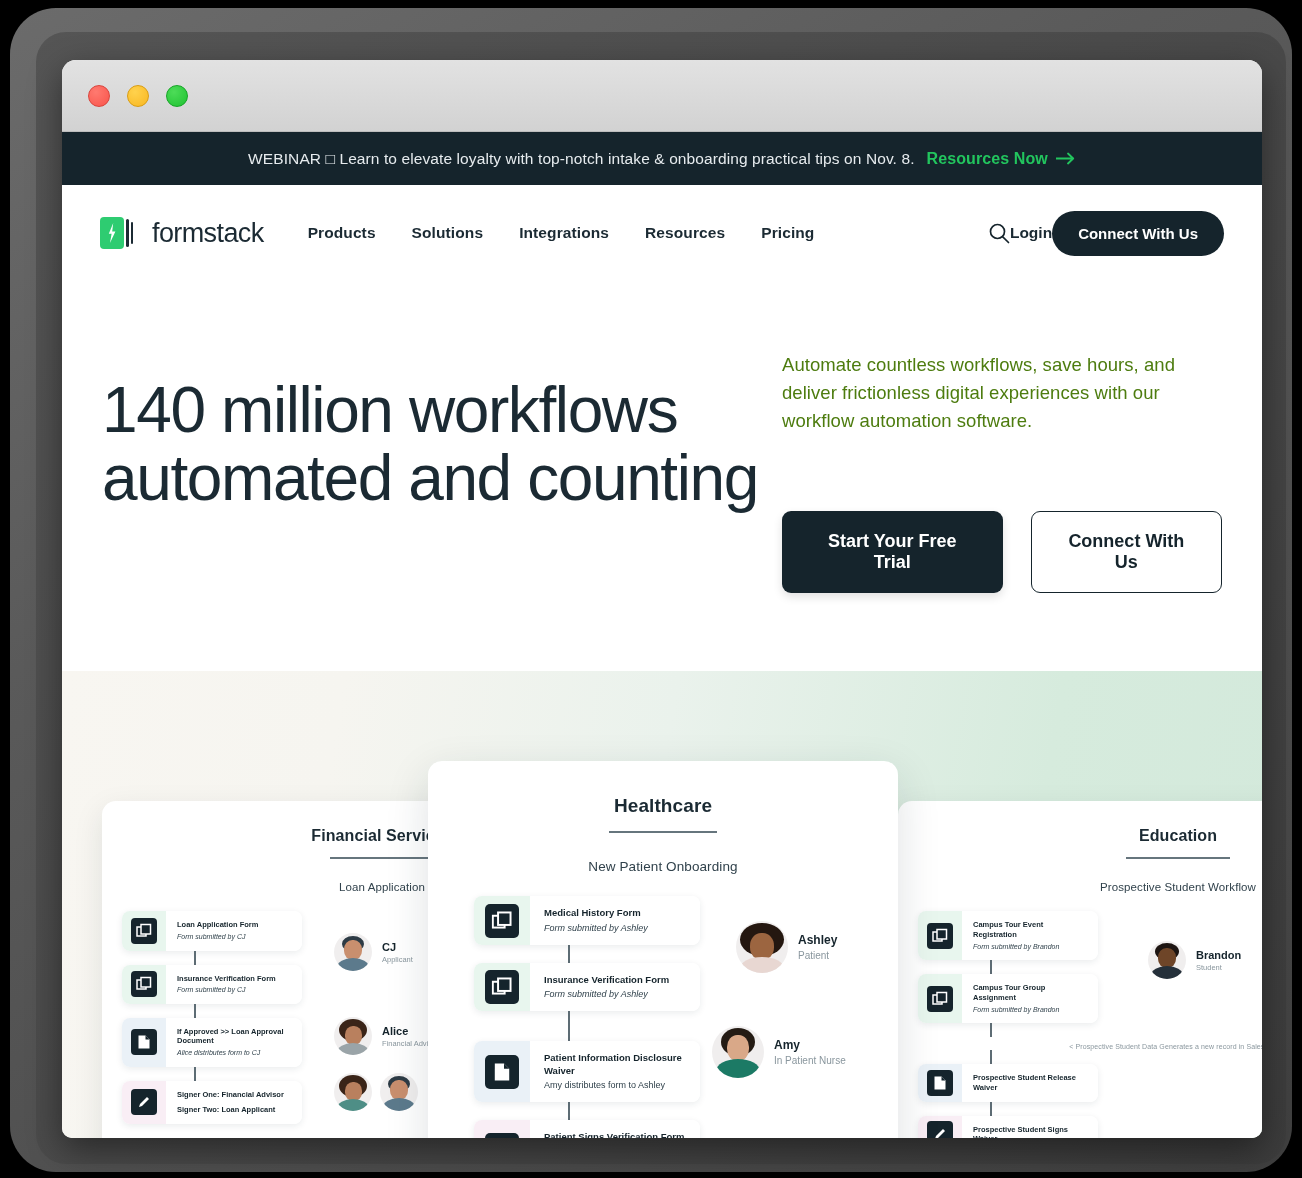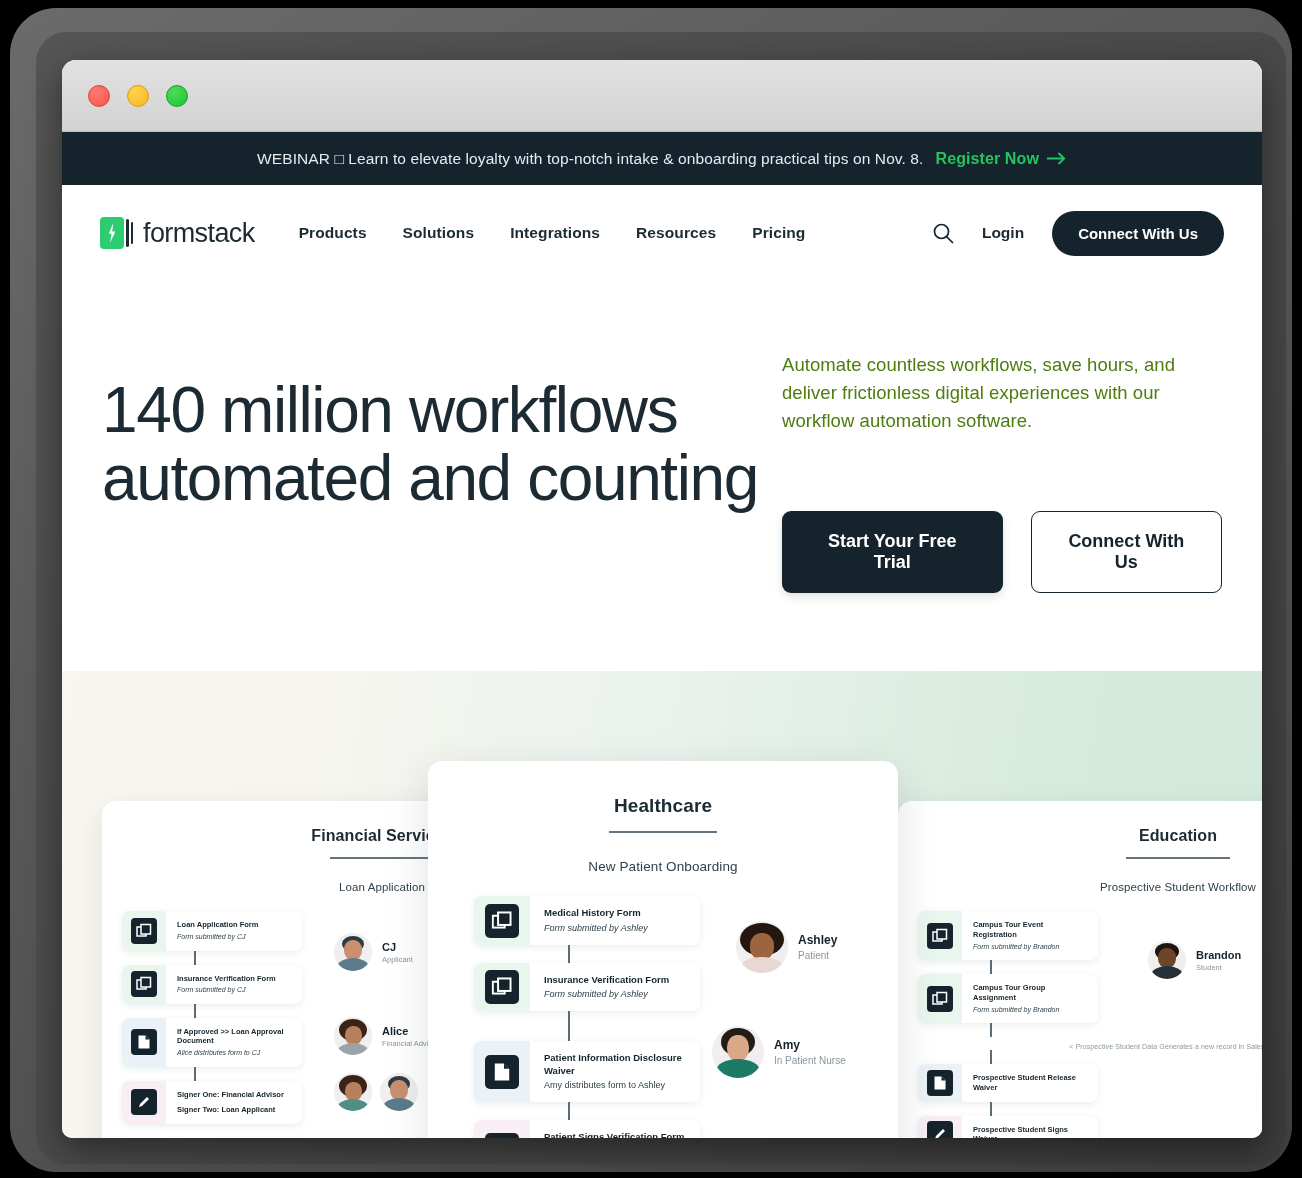--- a/index.html
+++ b/index.html
@@ -79,21 +79,21 @@
   #register-now-link svg { display: block; }
 
   
   #navbar {
     height: 96px;
     background: #fff;
     display: flex;
     align-items: center;
     padding: 0 38px 0 38px;
   }
-  #logo { display: flex; align-items: center; gap: 9px; margin-right: 44px; }
+  #logo { display: flex; align-items: center; gap: 18px; margin-right: 44px; }
   #logo-mark { position: relative; width: 34px; height: 32px; }
   #logo-square {
     position: absolute; left: 0; top: 0;
     width: 24px; height: 32px;
     background: #2ecc71; border-radius: 4px;
   }
   #logo-bolt {
     position: absolute; left: 7px; top: 6px;
     width: 10px; height: 20px;
     background: #ffffff;
@@ -101,21 +101,21 @@
   }
   #logo-bar-1 { position: absolute; left: 26px; top: 2px; width: 3px; height: 28px; background: #1b2a33; border-radius: 2px; }
   #logo-bar-2 { position: absolute; left: 31px; top: 5px; width: 2px; height: 22px; background: #1b2a33; border-radius: 2px; }
   #logo-text { font-size: 27px; color: #1b2a33; letter-spacing: -.6px; font-weight: 400; }
 
   #nav-links { display: flex; align-items: center; gap: 36px; }
   .nav-link {
     font-size: 15.5px; font-weight: 700; color: #1b2a33;
     cursor: pointer; letter-spacing: .1px;
   }
-  #nav-right { margin-left: auto; display: flex; align-items: center; gap: 28px; }
+  #nav-right { margin-left: auto; display: flex; align-items: center; }
   #search-icon-btn { cursor: pointer; display: flex; }
   #login-link { font-size: 15.5px; font-weight: 700; color: #1b2a33; cursor: pointer; }
   #connect-with-us-nav {
     background: #15242c; color: #fff;
     font-size: 15px; font-weight: 600;
     border: none; border-radius: 26px;
     padding: 14px 26px; cursor: pointer;
     font-family: inherit;
   }
 
@@ -284,21 +284,21 @@
 
     <div id="titlebar">
       <span class="dot red"></span>
       <span class="dot yellow"></span>
       <span class="dot green"></span>
     </div>
 
     <div id="announcement-bar">
       <span id="announcement-text">WEBINAR □ Learn to elevate loyalty with top-notch intake &amp; onboarding practical tips on Nov. 8.</span>
       <a id="register-now-link">
-        <span>Register Now</span>
+        <span>Resources Now</span>
         <svg width="20" height="13" viewBox="0 0 20 13">
           <path d="M0 6.5h17M12 1.5l5.2 5-5.2 5" stroke="#22c55e" stroke-width="1.8" fill="none" stroke-linecap="round" stroke-linejoin="round"></path>
         </svg>
       </a>
     </div>
 
     <div id="navbar">
       <div id="logo">
         <div id="logo-mark">
           <div id="logo-square"></div>

